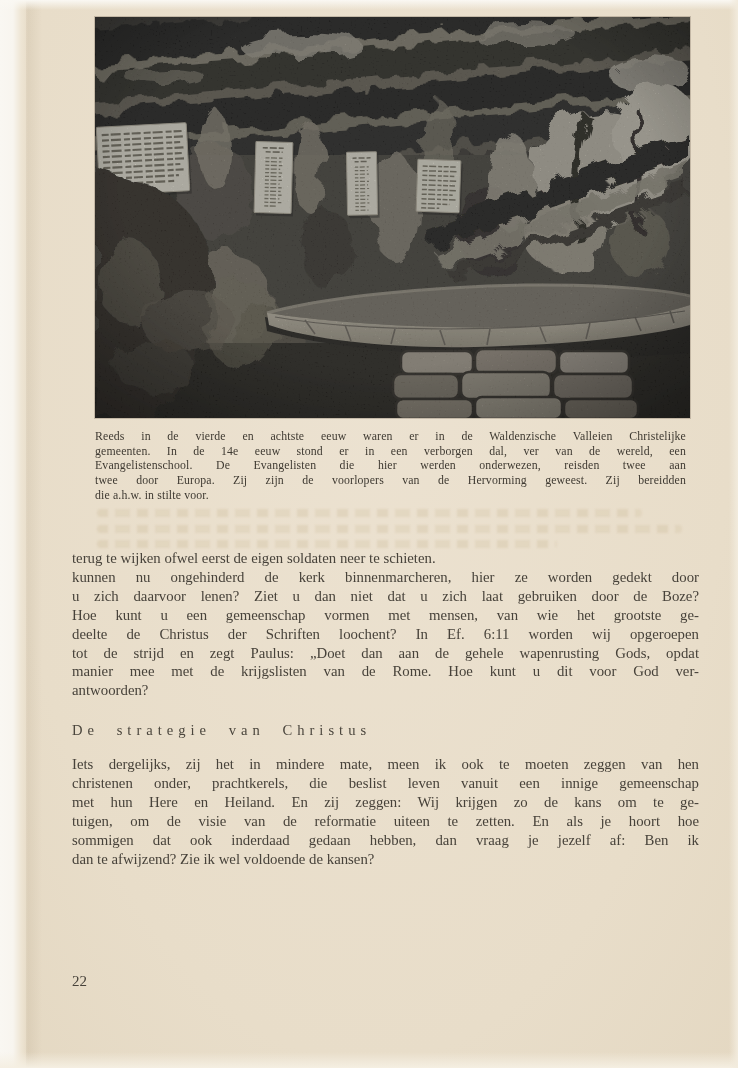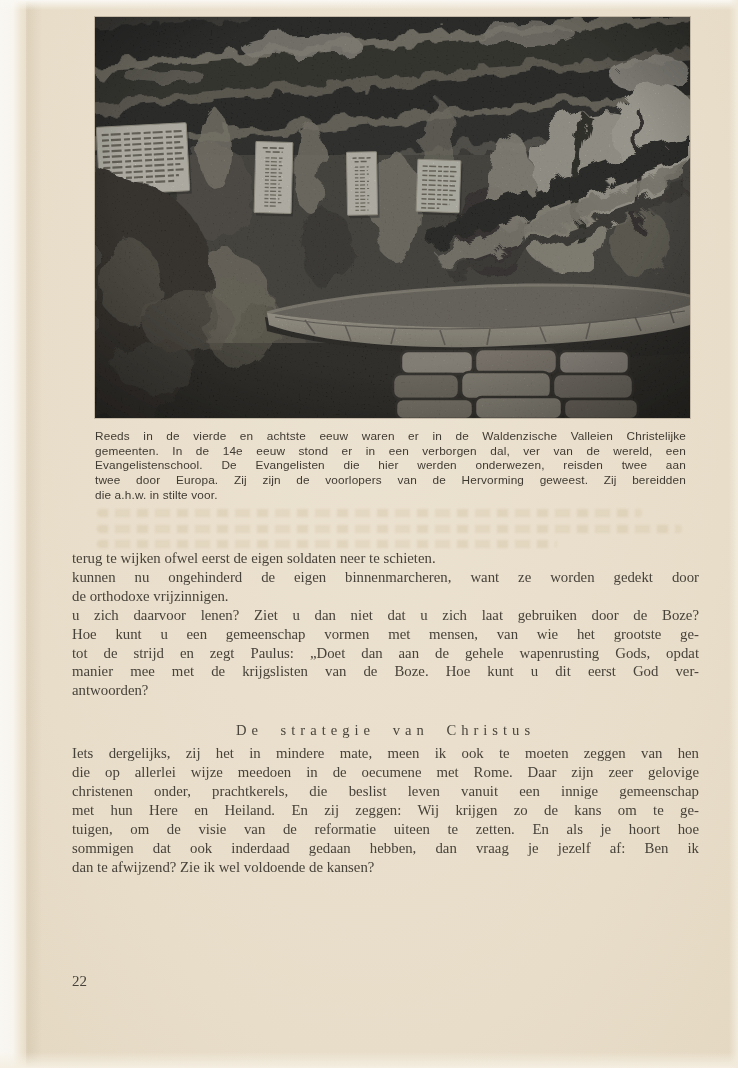--- a/index.html
+++ b/index.html
@@ -28,21 +28,21 @@
   .photo{
     position:absolute;left:95px;top:17px;width:595px;height:401px;margin:0;
     box-shadow:0 0 0 1px rgba(62,52,36,.22);
     background:#22201c;overflow:hidden;
   }
   .photo svg{display:block;width:100%;height:100%;}
 
   
   .caption{
     position:absolute;left:95px;top:429px;width:591px;
-    font-family:Liberation Sans, sans-serif;
+    font-family:Liberation Serif, serif;
     font-size:11.8px;line-height:14.7px;color:#3f3a32;
     letter-spacing:.15px;
   }
   .cline{text-align:justify;text-align-last:justify;}
   .cline.last{text-align-last:left;}
 
   
   .ghost{position:absolute;left:97px;width:560px;height:8px;border-radius:4px;
     filter:blur(1px);opacity:.55;
     background:repeating-linear-gradient(90deg,
@@ -54,21 +54,21 @@
 
   
   .body-text{
     position:absolute;left:72px;top:549px;width:627px;
     font-size:14.8px;line-height:18.9px;color:#47423a;
   }
   .para{margin:0;}
   .bline{text-align:justify;text-align-last:justify;}
   .bline.last{text-align-last:left;}
   .heading{
-    margin:21px 0 4px 0;text-align:center;
+    margin:21px 0 15px 0;
     font-size:14.6px;letter-spacing:5px;word-spacing:9px;color:#4b463d;
   }
   .pageno{
     position:absolute;left:72px;top:972px;
     font-size:15px;line-height:19px;color:#47423a;
   }
 </style>
 </head>
 <body>
 
@@ -220,34 +220,33 @@
 
   <div class="ghost g1"></div>
   <div class="ghost g2"></div>
   <div class="ghost g3"></div>
 
   <main class="body-text">
       <div class="para">
         <div class="bline last">terug te wijken ofwel eerst de eigen soldaten neer te schieten.</div>
       </div>
       <div class="para">
-        <div class="bline">kunnen nu ongehinderd de eigen binnenmarcheren, want ze worden gedekt door</div>
-        <div class="bline last">de orthodoxe vrijzinnigen.</div>
+        <div class="bline">kunnen nu ongehinderd de kerk binnenmarcheren, hier ze worden gedekt door</div>
       </div>
       <div class="para">
         <div class="bline">u zich daarvoor lenen? Ziet u dan niet dat u zich laat gebruiken door de Boze?</div>
         <div class="bline">Hoe kunt u een gemeenschap vormen met mensen, van wie het grootste ge-</div>
+        <div class="bline">deelte de Christus der Schriften loochent? In Ef. 6:11 worden wij opgeroepen</div>
         <div class="bline">tot de strijd en zegt Paulus: „Doet dan aan de gehele wapenrusting Gods, opdat</div>
-        <div class="bline">manier mee met de krijgslisten van de Boze. Hoe kunt u dit eerst God ver-</div>
+        <div class="bline">manier mee met de krijgslisten van de Rome. Hoe kunt u dit voor God ver-</div>
         <div class="bline last">antwoorden?</div>
       </div>
       <div class="heading">De strategie van Christus</div>
       <div class="para">
         <div class="bline">Iets dergelijks, zij het in mindere mate, meen ik ook te moeten zeggen van hen</div>
-        <div class="bline">die op allerlei wijze meedoen in de oecumene met Rome. Daar zijn zeer gelovige</div>
         <div class="bline">christenen onder, prachtkerels, die beslist leven vanuit een innige gemeenschap</div>
         <div class="bline">met hun Here en Heiland. En zij zeggen: Wij krijgen zo de kans om te ge-</div>
         <div class="bline">tuigen, om de visie van de reformatie uiteen te zetten. En als je hoort hoe</div>
         <div class="bline">sommigen dat ook inderdaad gedaan hebben, dan vraag je jezelf af: Ben ik</div>
         <div class="bline last">dan te afwijzend? Zie ik wel voldoende de kansen?</div>
       </div>
     </main>
 
   <div class="pageno">22</div>
 

